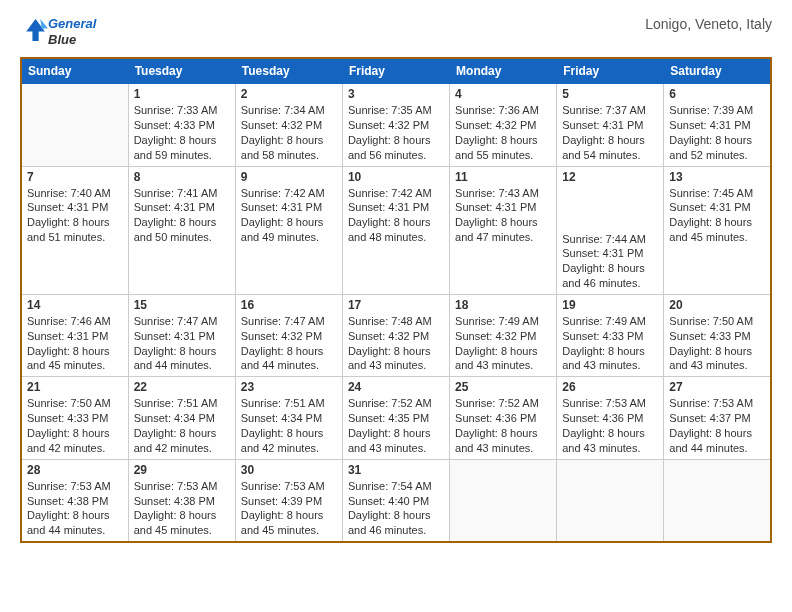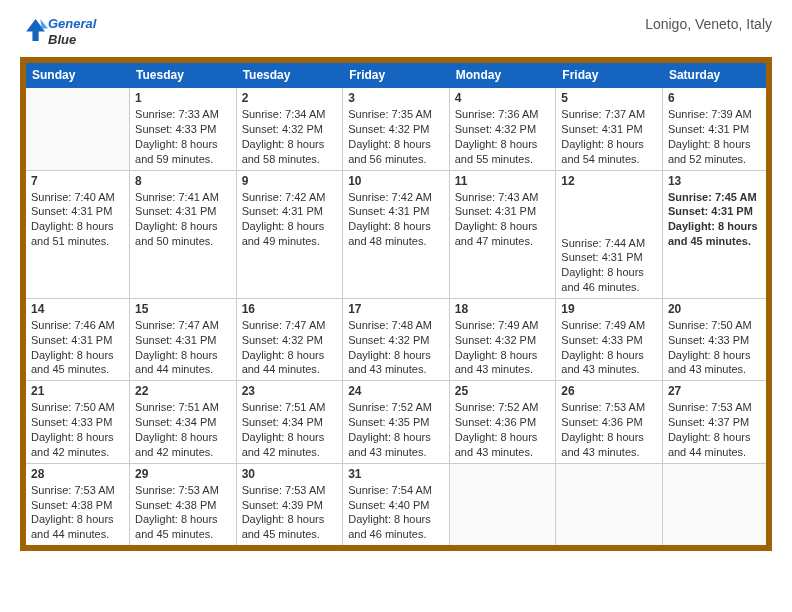--- a/index.html
+++ b/index.html
@@ -48,21 +48,21 @@
       color: #333;
       line-height: 1.1;
     }
     .location {
       font-size: 14px;
       color: #555;
     }
     .calendar {
       width: 100%;
       border-collapse: collapse;
-      border: 6px solid #a16207;
+      border: 2px solid #a16207;
     }
     .calendar th {
       background: #1565c0;
       color: #fff;
       font-size: 12px;
       font-weight: bold;
       padding: 5px 6px;
       text-align: left;
       border: 1px solid #1565c0;
     }
@@ -207,21 +207,21 @@
           </td>
           <td>
             <div class="day-num">12</div>
             <div class="day-info" style="white-space: pre-line; margin-top: 48px;">Sunrise: 7:44 AM
 Sunset: 4:31 PM
 Daylight: 8 hours
 and 46 minutes.</div>
           </td>
           <td>
             <div class="day-num">13</div>
-            <div class="day-info" style="white-space: pre-line; font-weight: bold;">Sunrise: 7:45 AM
+            <div class="day-info" style="white-space: pre-line;">Sunrise: 7:45 AM
 Sunset: 4:31 PM
 Daylight: 8 hours
 and 45 minutes.</div>
           </td>
         </tr>
         <tr>
           <td>
             <div class="day-num">14</div>
             <div class="day-info" style="white-space: pre-line;">Sunrise: 7:46 AM
 Sunset: 4:31 PM

